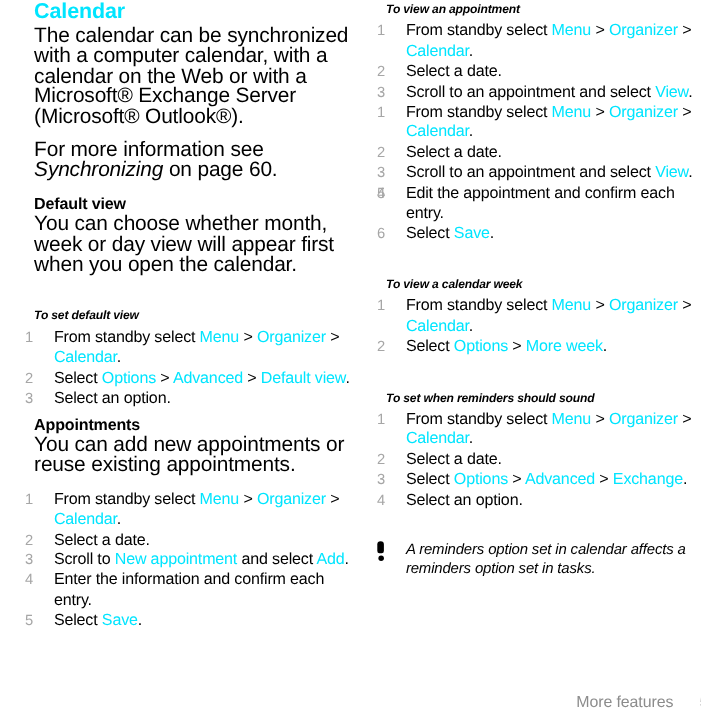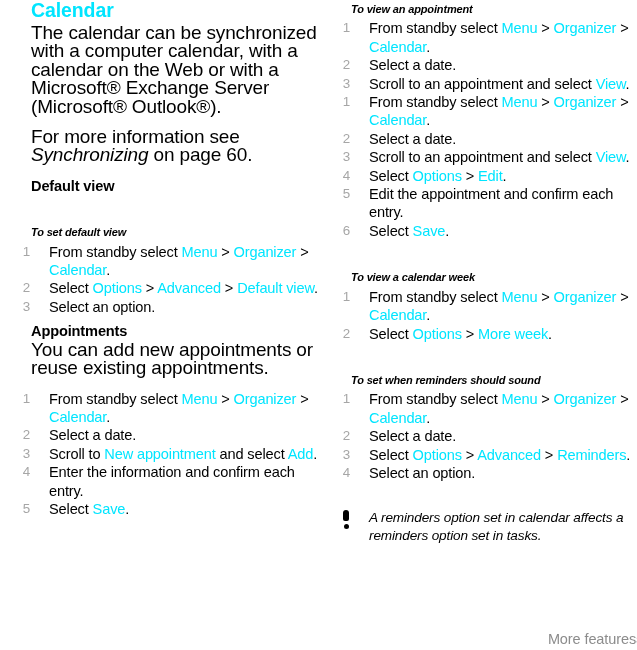--- a/index.html
+++ b/index.html
@@ -130,20 +130,21 @@
     right: 0px;
     bottom: 2px;
     width: 637px;
     text-align: right;
     font-size: 14.5px;
     line-height: 18px;
     letter-spacing: -0.1px;
   }
   .footer .sect {
     color: #8c8c8c;
+    margin-right: 24px;
   }
   .footer .pg {
     color: #1a1a1a;
     font-weight: normal;
   }
 </style>
 </head>
 <body>
 
 <div class="page">
@@ -152,20 +153,21 @@
 
     <h1 class="title">Calendar</h1>
 
     <p class="para">The calendar can be synchronized with a computer calendar, with a calendar on the Web or with a Microsoft® Exchange Server (Microsoft® Outlook®).</p>
 
     <p class="para">
       <span>For more information see </span><span class="ital">Synchronizing</span><span> on page 60.</span>
     </p>
 
     <h2 class="h-bold">Default view</h2>
+    <p class="para">You can choose whether month, week or day view will appear first when you open the calendar.</p>
 
     <h3 class="h-italic">To set default view</h3>
     <ol class="steps">
         <li><span class="num">1</span><span><span>From standby select </span><span class="lnk">Menu</span><span> &gt; </span><span class="lnk">Organizer</span><span> &gt; </span><span class="lnk">Calendar</span><span>.</span></span></li>
         <li><span class="num">2</span><span><span>Select </span><span class="lnk">Options</span><span> &gt; </span><span class="lnk">Advanced</span><span> &gt; </span><span class="lnk">Default view</span><span>.</span></span></li>
         <li><span class="num">3</span><span><span>Select an option.</span></span></li>
       </ol>
 
     <h2 class="h-bold">Appointments</h2>
     <p class="para">You can add new appointments or reuse existing appointments.</p>
@@ -186,36 +188,36 @@
     <ol class="steps">
         <li><span class="num">1</span><span><span>From standby select </span><span class="lnk">Menu</span><span> &gt; </span><span class="lnk">Organizer</span><span> &gt; </span><span class="lnk">Calendar</span><span>.</span></span></li>
         <li><span class="num">2</span><span><span>Select a date.</span></span></li>
         <li><span class="num">3</span><span><span>Scroll to an appointment and select </span><span class="lnk">View</span><span>.</span></span></li>
       </ol>
 
     <ol class="steps">
         <li><span class="num">1</span><span><span>From standby select </span><span class="lnk">Menu</span><span> &gt; </span><span class="lnk">Organizer</span><span> &gt; </span><span class="lnk">Calendar</span><span>.</span></span></li>
         <li><span class="num">2</span><span><span>Select a date.</span></span></li>
         <li><span class="num">3</span><span><span>Scroll to an appointment and select </span><span class="lnk">View</span><span>.</span></span></li>
-        <li><span class="num">4</span><span><span>Select </span><span class="lnk">Options</span><span> &gt; </span><span class="lnk">Edit</span><span>.</span></span></li>
+        <li><span class="num">4</span></li>
         <li><span class="num">5</span><span><span>Edit the appointment and confirm each entry.</span></span></li>
         <li><span class="num">6</span><span><span>Select </span><span class="lnk">Save</span><span>.</span></span></li>
       </ol>
 
     <h3 class="h-italic">To view a calendar week</h3>
     <ol class="steps">
         <li><span class="num">1</span><span><span>From standby select </span><span class="lnk">Menu</span><span> &gt; </span><span class="lnk">Organizer</span><span> &gt; </span><span class="lnk">Calendar</span><span>.</span></span></li>
         <li><span class="num">2</span><span><span>Select </span><span class="lnk">Options</span><span> &gt; </span><span class="lnk">More week</span><span>.</span></span></li>
       </ol>
 
     <h3 class="h-italic">To set when reminders should sound</h3>
     <ol class="steps">
         <li><span class="num">1</span><span><span>From standby select </span><span class="lnk">Menu</span><span> &gt; </span><span class="lnk">Organizer</span><span> &gt; </span><span class="lnk">Calendar</span><span>.</span></span></li>
         <li><span class="num">2</span><span><span>Select a date.</span></span></li>
-        <li><span class="num">3</span><span><span>Select </span><span class="lnk">Options</span><span> &gt; </span><span class="lnk">Advanced</span><span> &gt; </span><span class="lnk">Reminders</span><span>.</span></span></li>
+        <li><span class="num">3</span><span><span>Select </span><span class="lnk">Options</span><span> &gt; </span><span class="lnk">Advanced</span><span> &gt; </span><span class="lnk">Exchange</span><span>.</span></span></li>
         <li><span class="num">4</span><span><span>Select an option.</span></span></li>
       </ol>
 
     <div class="note">
       <span class="bang">
         <span class="stem"></span>
           <span class="dot"></span>
       </span>
       <span>A reminders option set in calendar affects a reminders option set in tasks.</span>
     </div>

